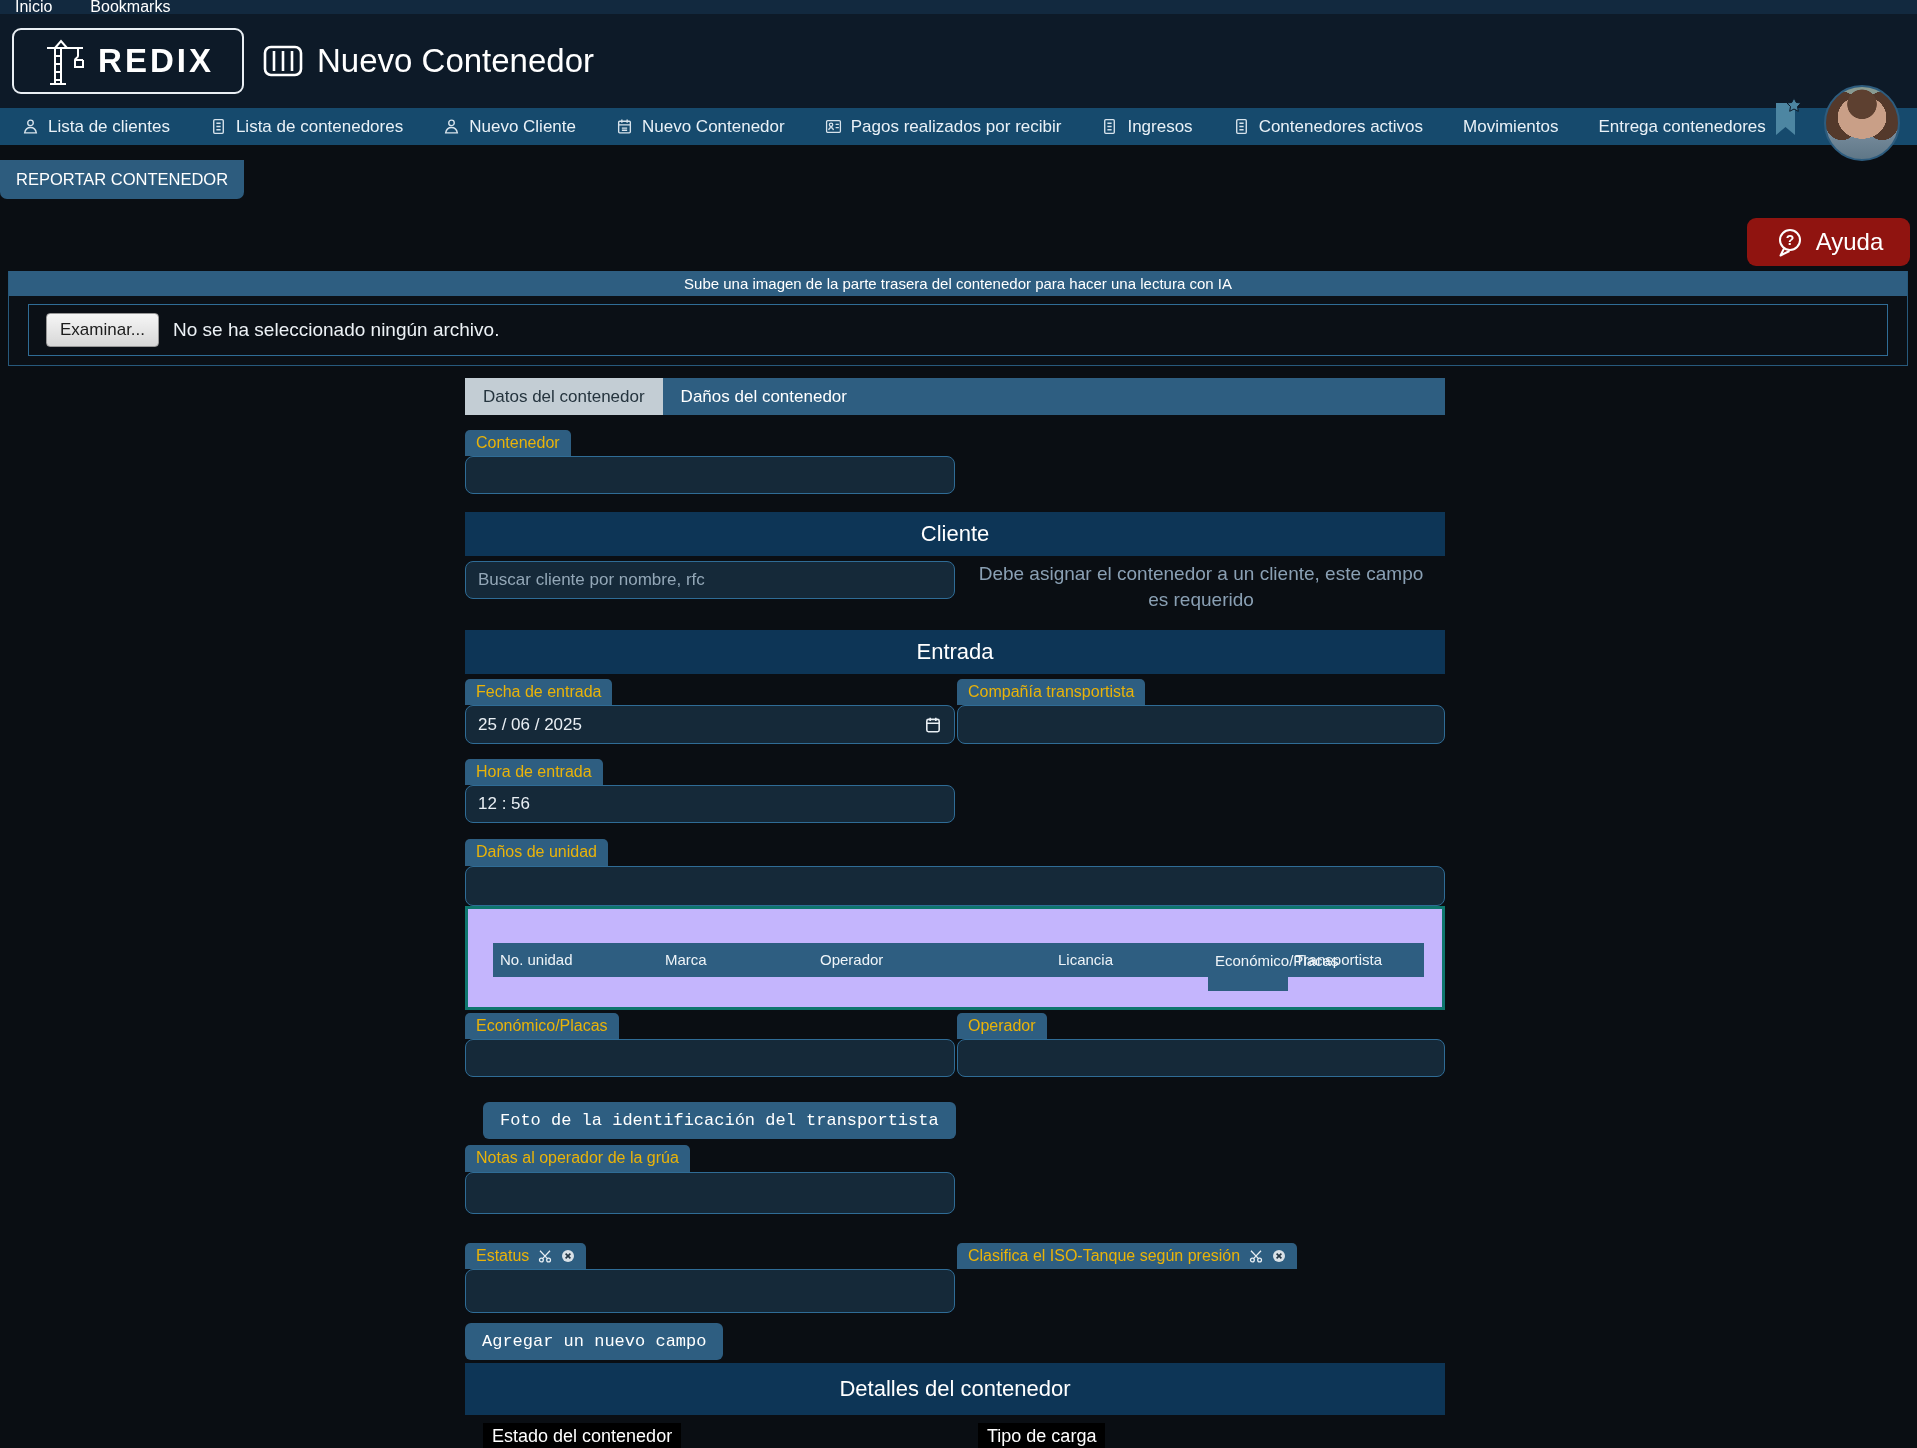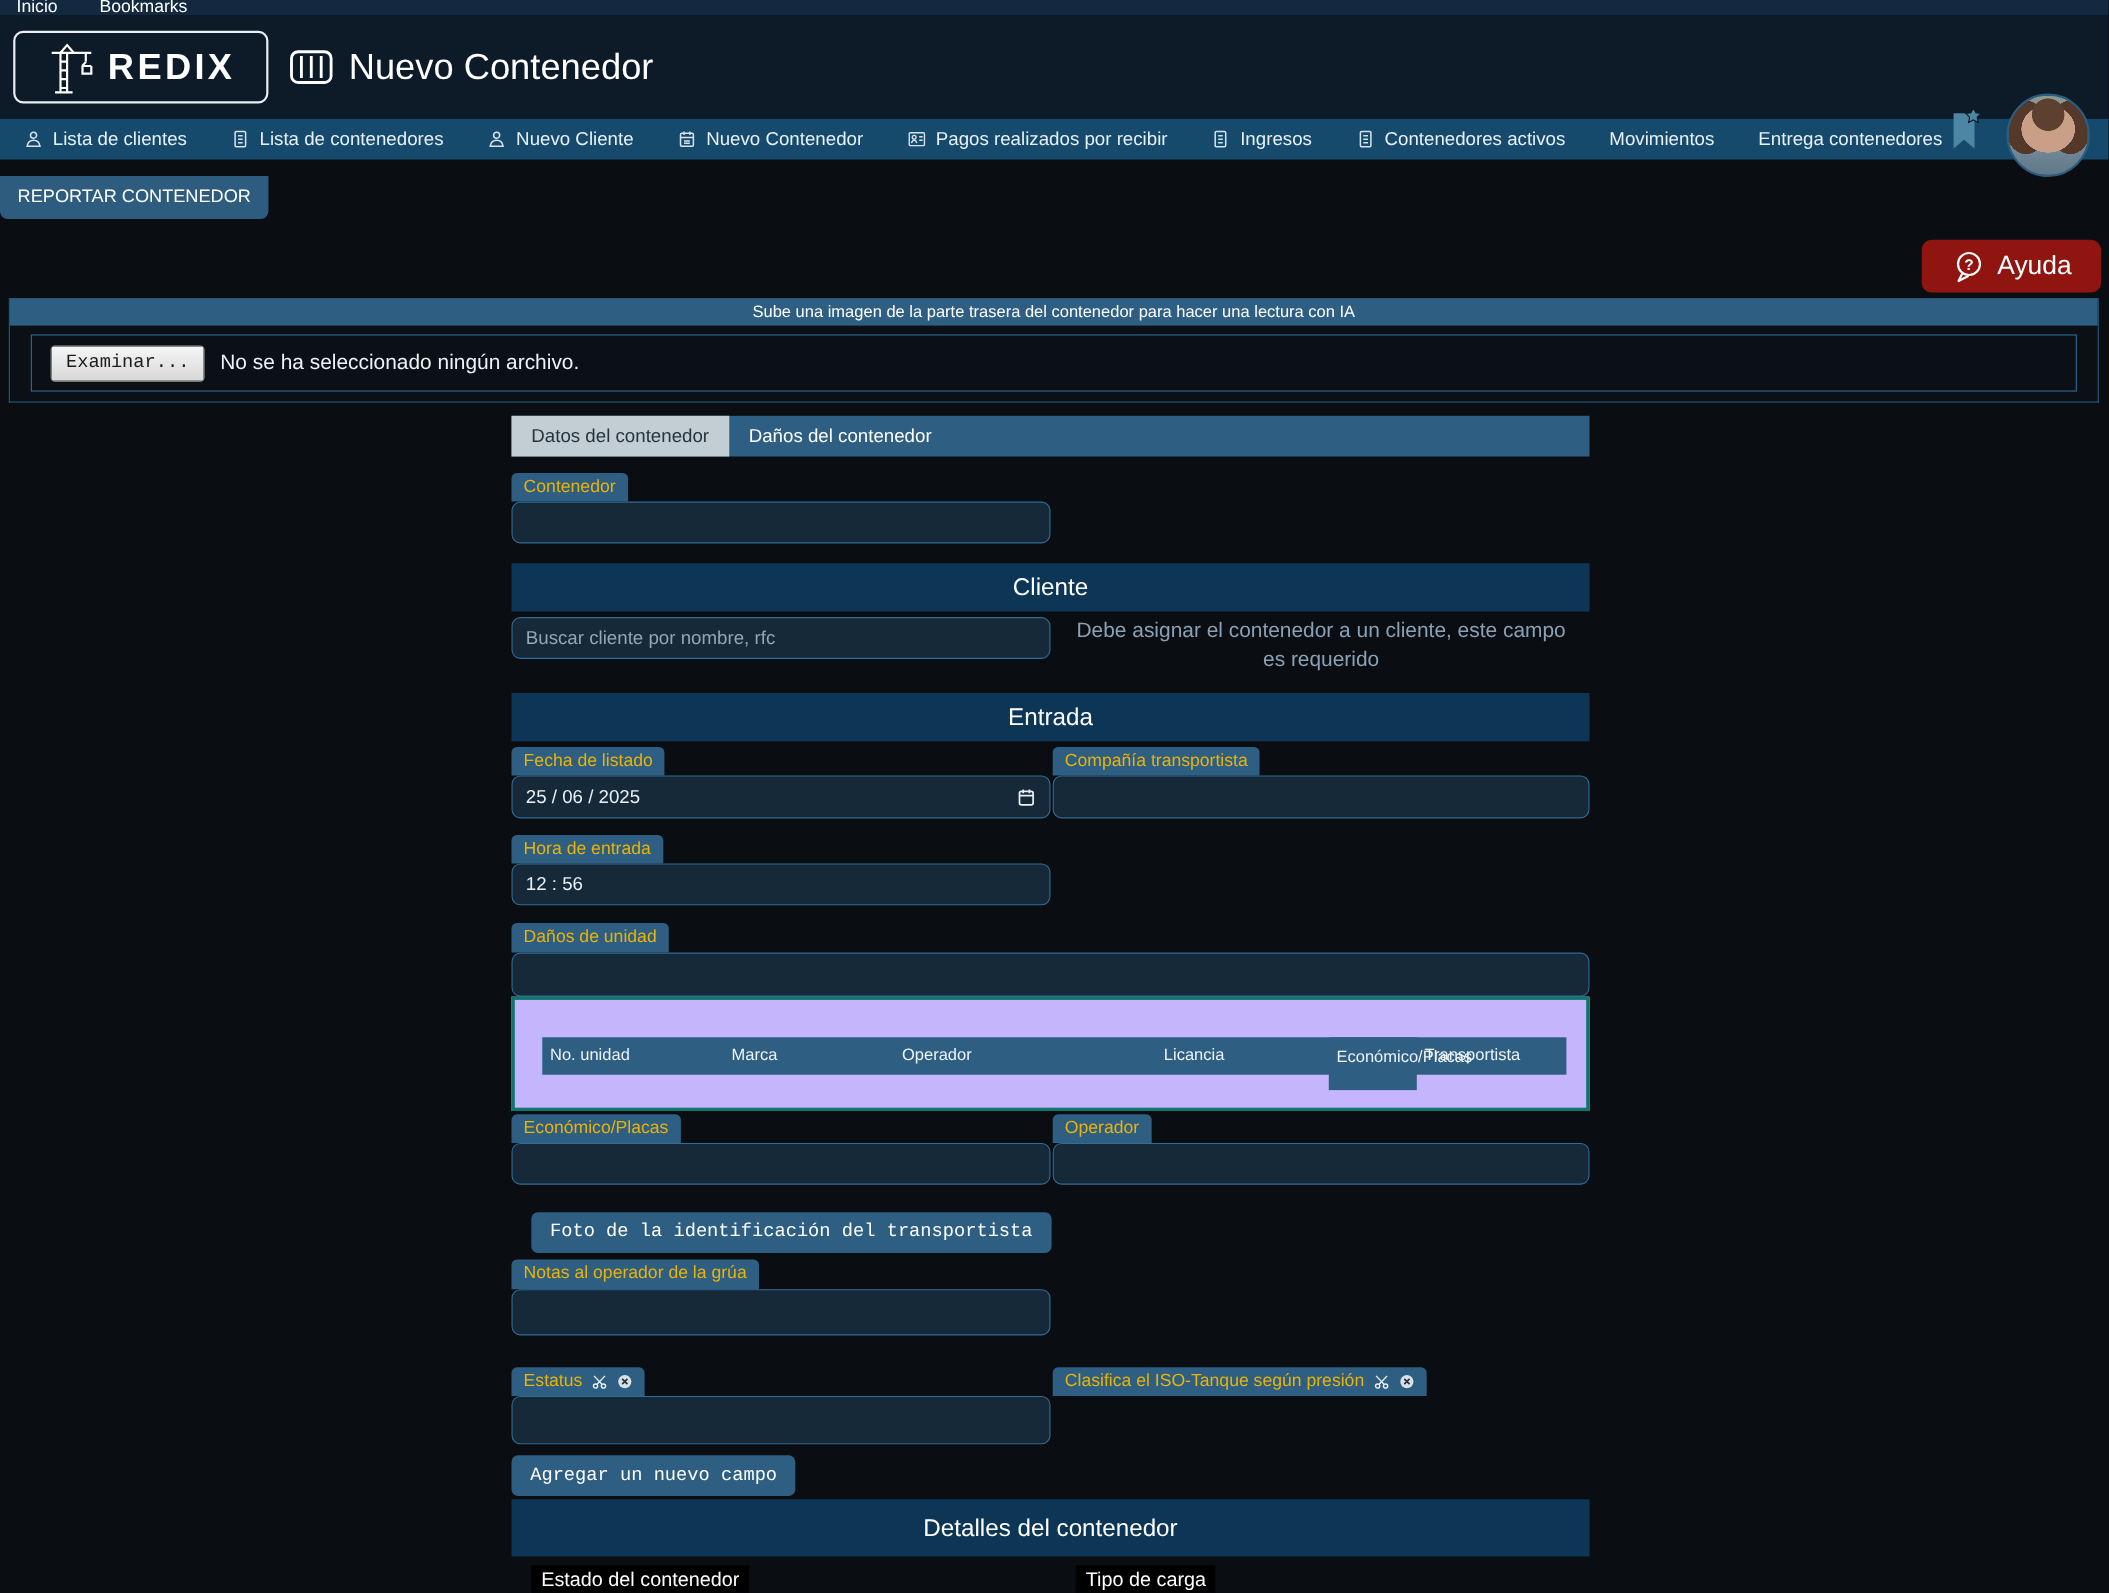--- a/index.html
+++ b/index.html
@@ -33,21 +33,21 @@
   
   .report-btn{position:absolute;left:0;top:160px;height:39px;background:#2d5c7e;color:#fff;font-size:16.5px;
     border:none;border-radius:0 0 7px 7px;padding:0 16px;font-family:inherit;cursor:pointer}
   
   .help-btn{position:absolute;top:218px;right:7px;width:163px;height:48px;background:#901410;border:none;border-radius:9px;
     color:#fff;font-size:24px;display:flex;align-items:center;justify-content:center;gap:10px;font-family:inherit;cursor:pointer}
   
   .upload-wrap{position:absolute;top:271px;left:8px;width:1900px;box-sizing:border-box;border:1px solid #27597c;border-top:none;padding-bottom:9px;background:#0b1016}
   .upload-banner{height:25px;background:#2e5e81;display:flex;align-items:center;justify-content:center;font-size:15px;color:#fff}
   .file-box{margin:8px 19px 0 19px;height:50px;border:1px solid #2f6c96;display:flex;align-items:center;gap:14px;padding-left:17px}
-  .browse-btn{background:linear-gradient(#f6f6f6,#d7d7d7);border:1px solid #979797;border-radius:4px;font-size:17px;color:#1c1c1c;padding:6px 13px;font-family:Liberation Mono, monospace;cursor:pointer}
+  .browse-btn{background:linear-gradient(#f6f6f6,#d7d7d7);border:1px solid #979797;border-radius:4px;font-size:17px;color:#1c1c1c;padding:6px 13px;font-family:Liberation Sans, sans-serif;cursor:pointer}
   .no-file{font-size:19px;color:#edf2f6}
   
   .form-col{position:absolute;left:465px;top:378px;width:980px}
   .tabbar{height:37px;background:#2e5e81;display:flex}
   .tab{display:flex;align-items:center;padding:0 18px;font-size:17px;color:#fff;cursor:pointer}
   .tab.active{background:#c3cdd4;color:#25343e}
   .badge{display:inline-flex;align-items:center;gap:9px;background:#2e5e81;color:#eab308;font-size:16px;padding:4px 11px;border-radius:5px 5px 0 0;line-height:1.15;width:max-content}
   .field{background:#152939;border:1px solid #2f6c96;border-radius:8px;height:38px;width:100%;box-sizing:border-box;
     color:#e9eff4;font-size:17px;padding:0 12px;font-family:inherit;display:flex;align-items:center;justify-content:space-between}
   input.field{display:block}
@@ -222,21 +222,21 @@
 
   <div class="section-header" style="margin-top:18px">Cliente</div>
   <div class="row" style="margin-top:5px">
     <input class="field col-l" type="text" placeholder="Buscar cliente por nombre, rfc" style="">
     <div class="hint">Debe asignar el contenedor a un cliente, este campo es requerido</div>
   </div>
 
   <div class="section-header">Entrada</div>
   <div class="row" style="margin-top:5px">
     <div class="col-l">
-      <div class="badge">Fecha de listado</div>
+      <div class="badge">Fecha de entrada</div>
       <div class="field" style="height:39px">
         <span>25 / 06 / 2025</span>
         <span class="mini-icon">
           <svg width="18" height="18" viewBox="0 0 16 16" fill="none" stroke="#e9eff4" stroke-width="1.4">
             <rect x="2.5" y="3" width="11" height="11" rx="1.5"></rect>
               <path d="M5.5 1.5v3M10.5 1.5v3M2.5 6.5h11"></path>
           </svg>
         </span>
       </div>
     </div>

